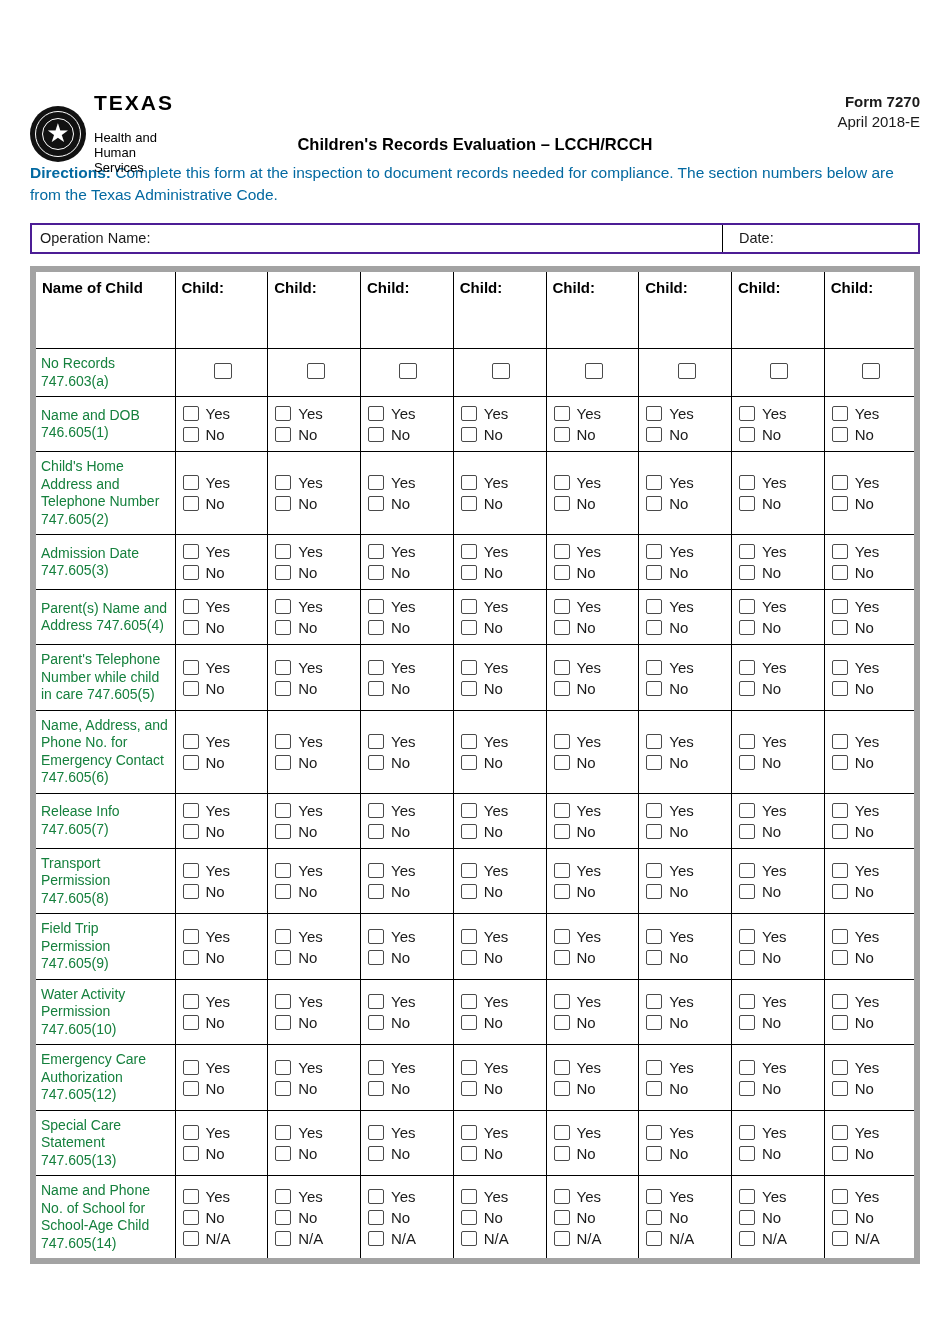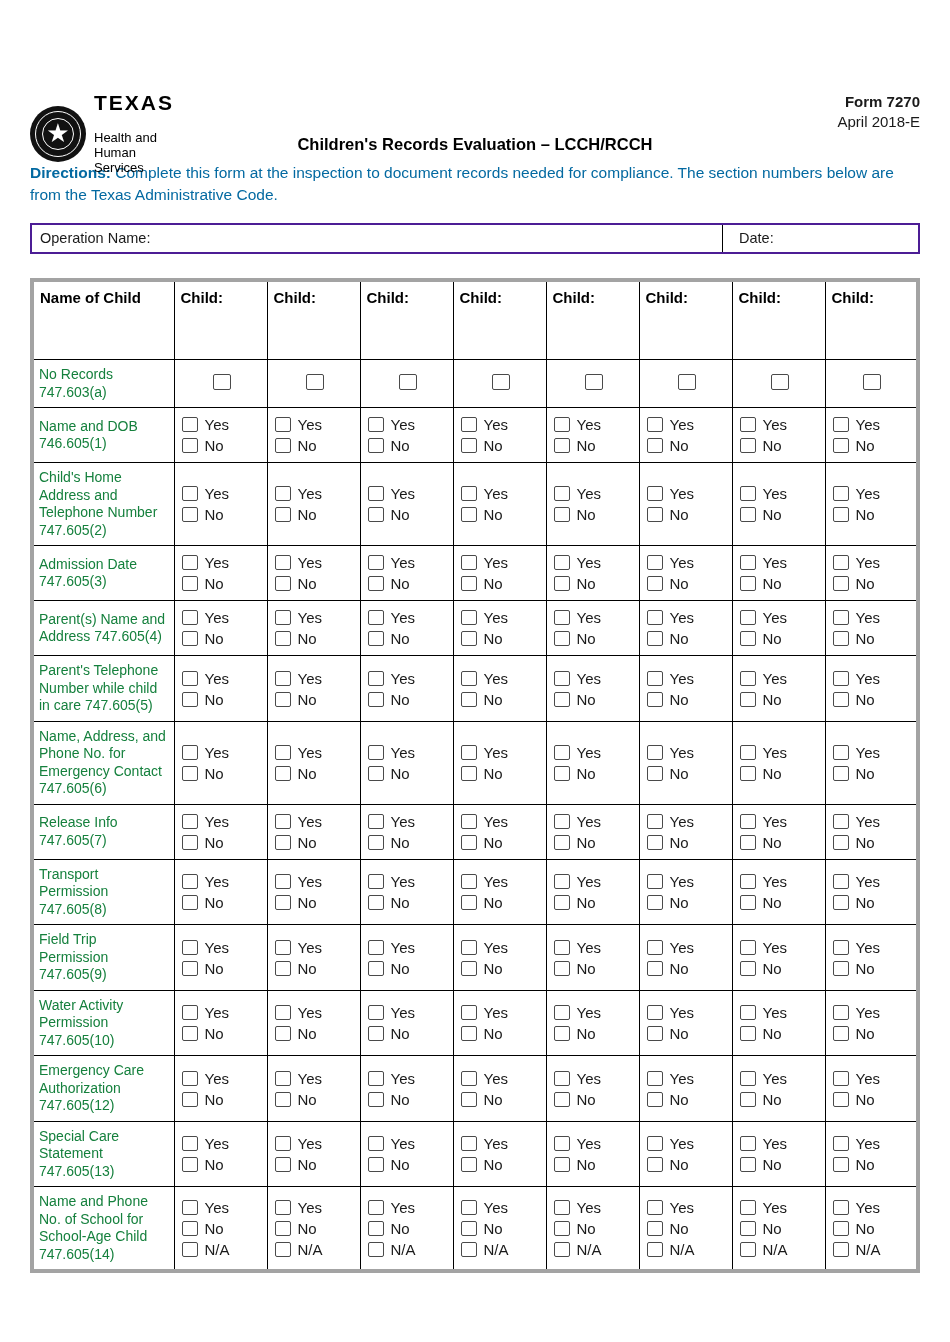--- a/index.html
+++ b/index.html
@@ -120,25 +120,25 @@
     padding: 5px 8px;
   }
   .date-cell {
     flex: 0 0 196px;
     border-left: 1px solid #000;
     padding: 5px 16px;
   }
 
   
   table.records {
-    margin-top: 24px;
+    margin-top: 12px;
     width: 100%;
     border-collapse: collapse;
     table-layout: fixed;
-    border: 4px solid #a3a3a3;
+    border: 6px solid #a3a3a3;
   }
   table.records th, table.records td {
     border: 1px solid #000;
     background: #fff;
   }
   table.records th {
     height: 80px;
     vertical-align: top;
     text-align: left;
     font-size: 15px;

